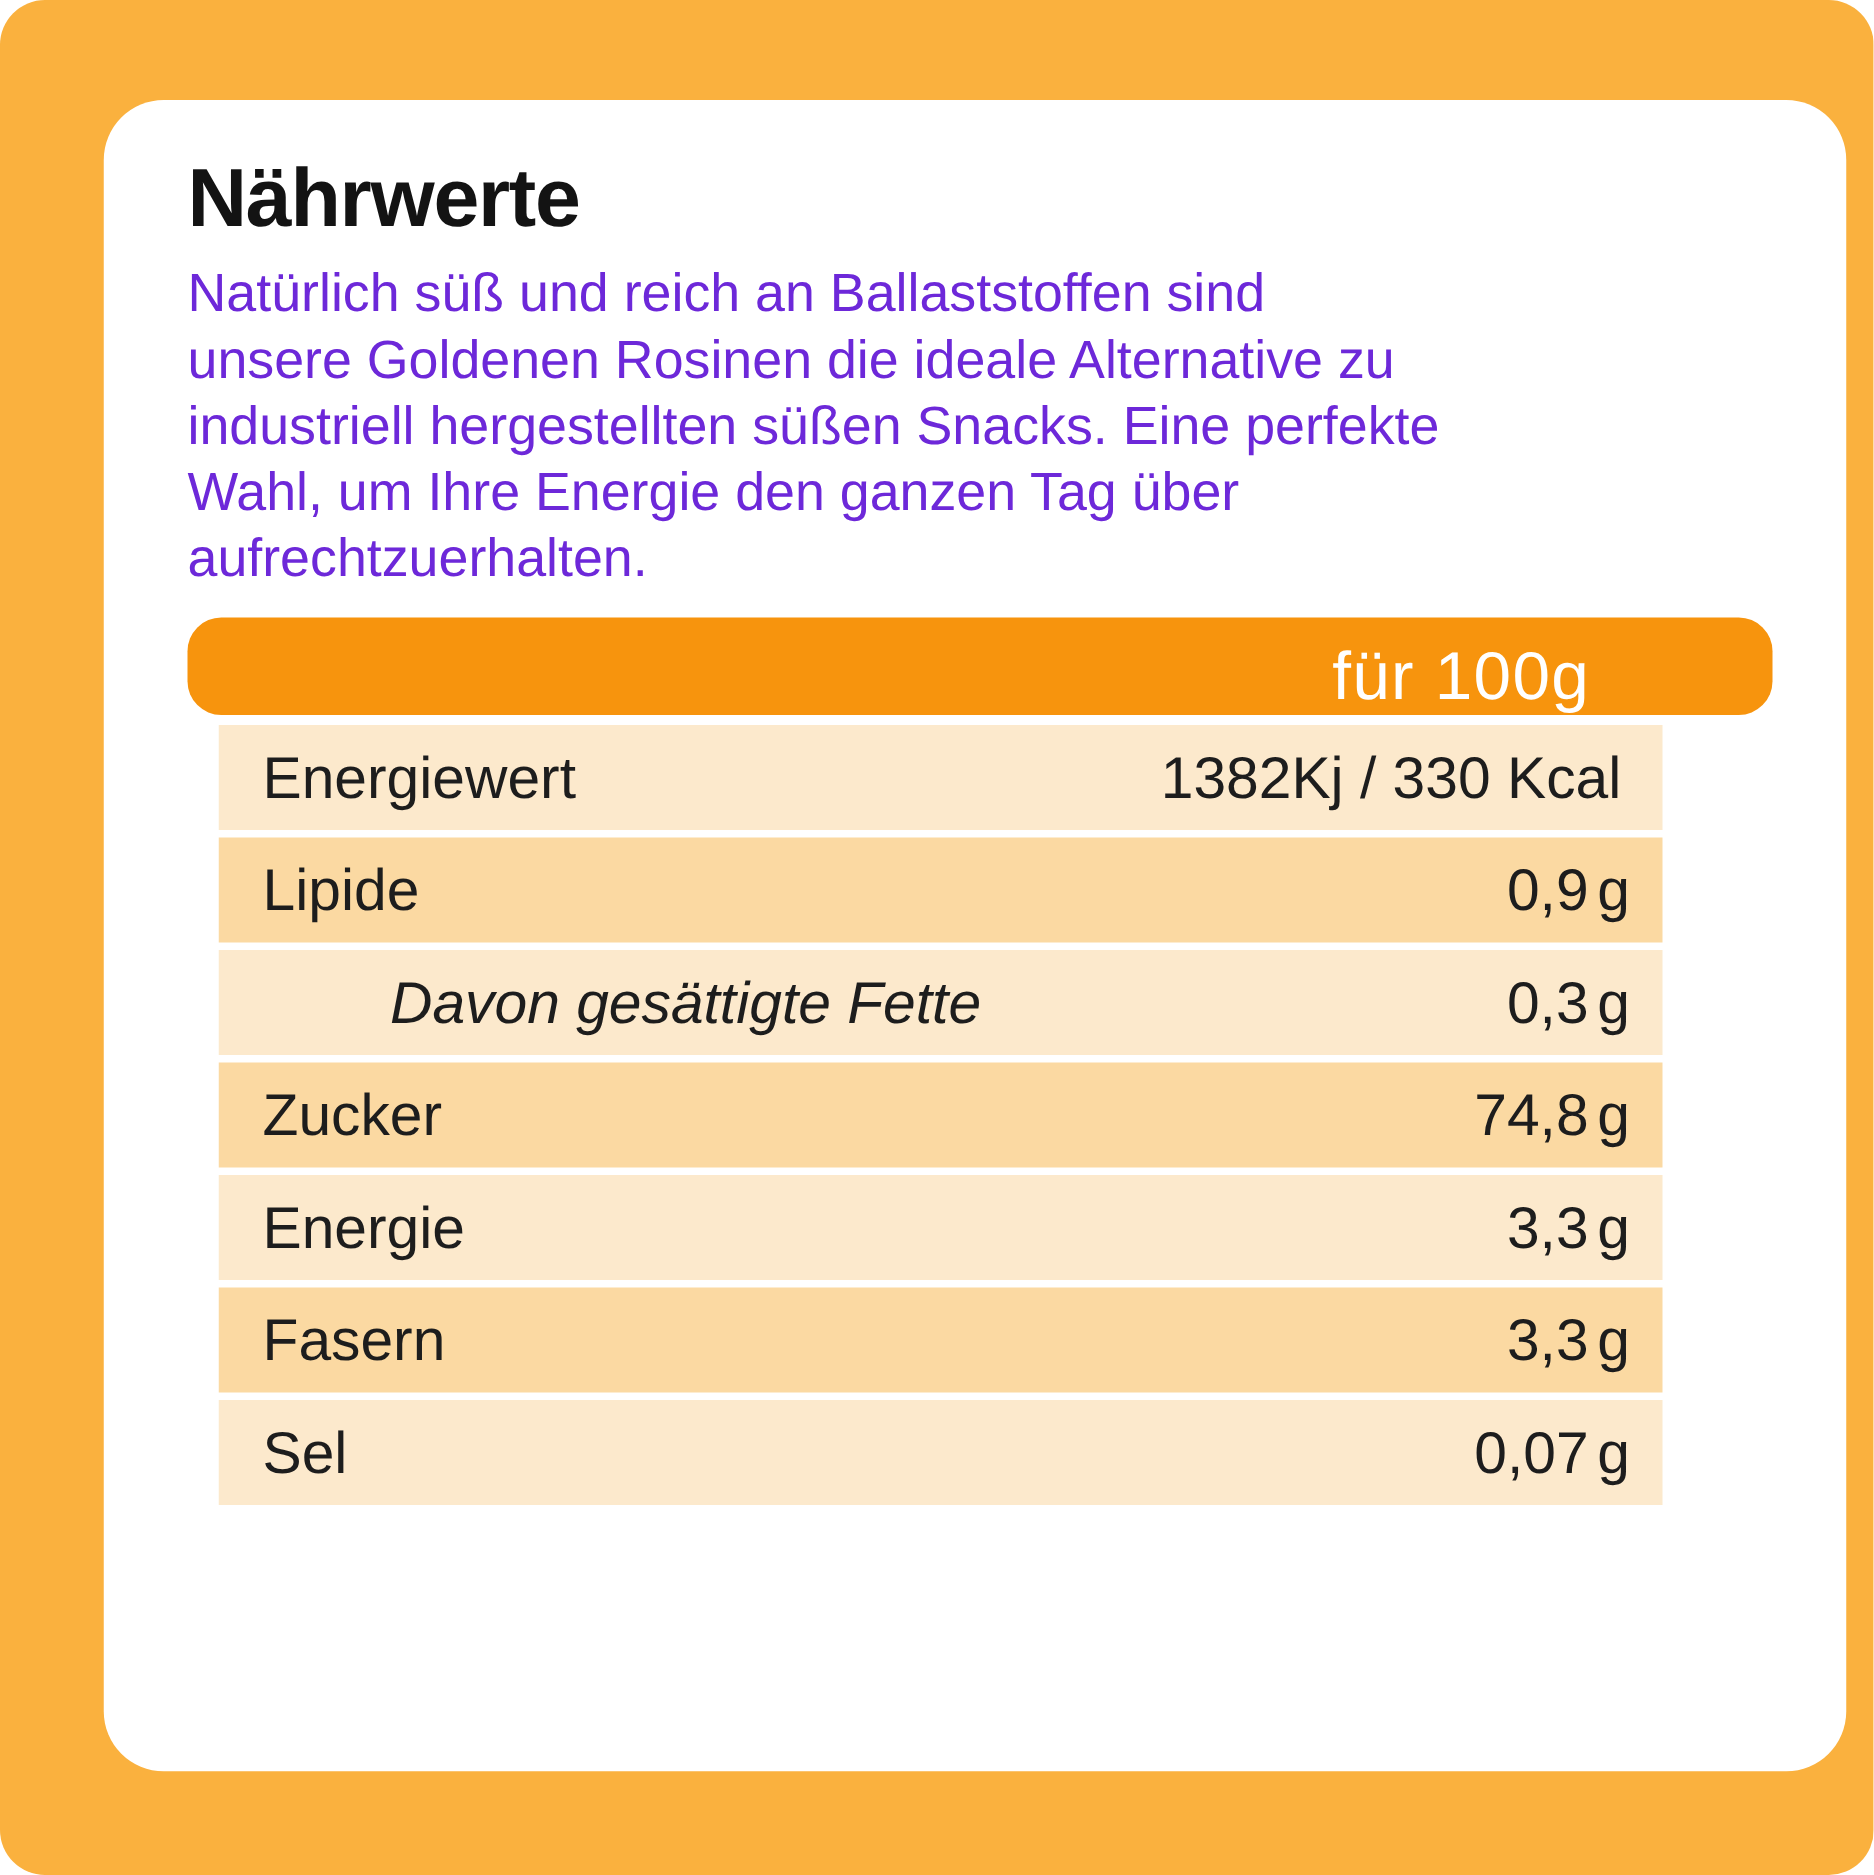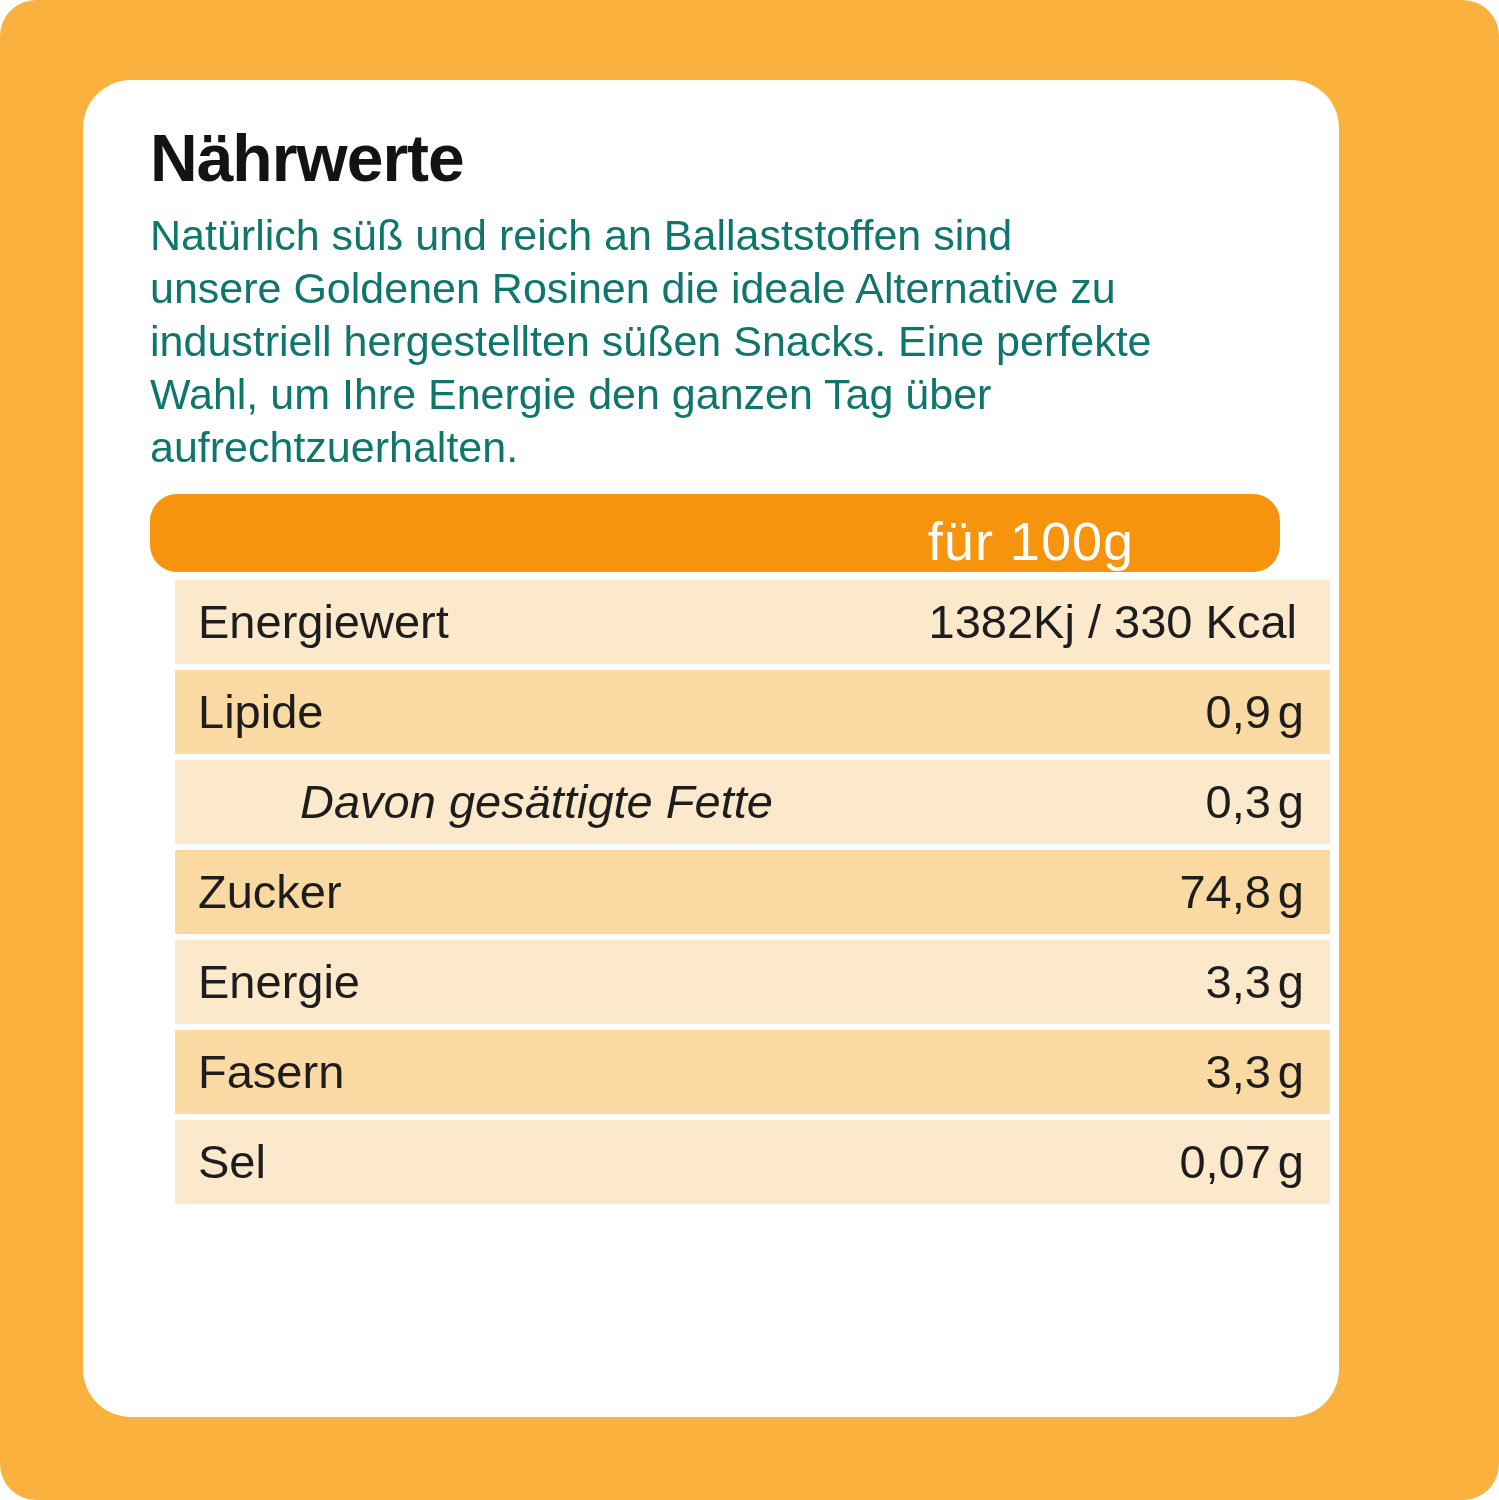--- a/index.html
+++ b/index.html
@@ -17,21 +17,21 @@
     position: absolute;
     inset: 0;
     background: #FAB13E;
     border-radius: 36px;
   }
 
   .card {
     position: absolute;
     left: 83px;
     top: 80px;
-    width: 1256px;
+    width: 1394px;
     height: 1337px;
     background: #ffffff;
     border-radius: 48px;
     box-sizing: border-box;
     padding: 42px 59px 0 67px;
   }
 
   .title {
     margin: 0 0 14px 0;
     font-size: 66px;
@@ -39,21 +39,21 @@
     letter-spacing: -1px;
     color: #131313;
     line-height: 1.1;
   }
 
   .desc {
     margin: 0 0 20px 0;
     font-size: 43px;
     line-height: 53px;
     font-weight: 400;
-    color: #0f766e;
+    color: #6d28d9;
     white-space: pre-line;
   }
 
   .thead {
     height: 78px;
     background: #F7940D;
     border-radius: 27px;
     display: flex;
     align-items: flex-end;
     justify-content: flex-end;
@@ -74,21 +74,21 @@
     width: 1155px;
   }
 
   .row {
     height: 84px;
     margin-bottom: 6px;
     display: flex;
     align-items: center;
     justify-content: space-between;
     box-sizing: border-box;
-    padding: 0 26px 0 23px;
+    padding: 0 26px 0 35px;
     font-size: 47px;
     color: #1d1d1d;
   }
 
   .row:nth-child(odd)  { background: #FCE9CC; }
   .row:nth-child(even) { background: #FBD9A2; }
 
   .row .label { white-space: nowrap; }
   .row.sub .label {
     padding-left: 102px;

